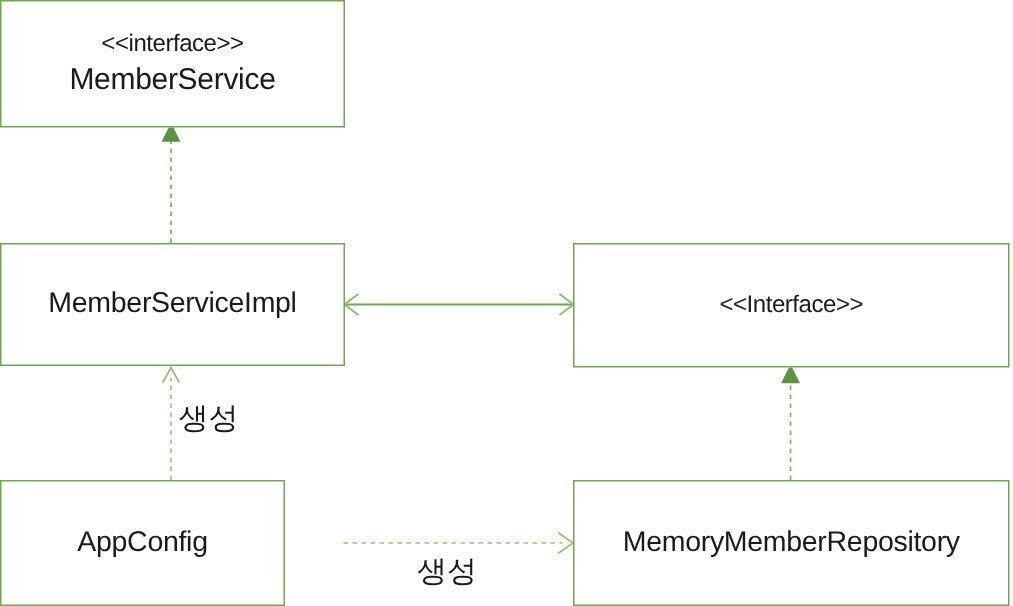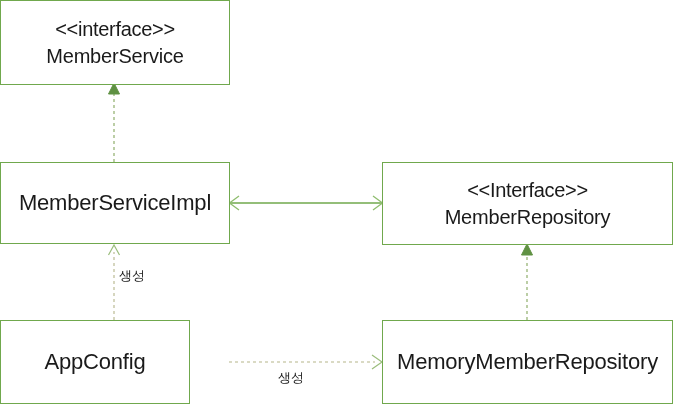--- a/index.html
+++ b/index.html
@@ -23,46 +23,46 @@
     border: 1.5px solid #70a84d;
     background: #ffffff;
     display: flex;
     flex-direction: column;
     align-items: center;
     justify-content: center;
     color: #1a1a1a;
     z-index: 3;
   }
   .uml-stereotype {
-    font-size: 20px;
+    font-size: 16px;
     line-height: 1.32;
     letter-spacing: -0.3px;
     white-space: nowrap;
   }
   .uml-name {
     font-size: 20px;
     line-height: 1.32;
     letter-spacing: -0.2px;
     white-space: nowrap;
   }
   .box-single .uml-name {
-    font-size: 22px;
+    font-size: 19px;
   }
   
   #connector-layer {
     position: absolute;
     left: 0;
     top: 0;
     width: 675px;
     height: 404px;
     z-index: 1;
   }
   .edge-label {
     position: absolute;
-    font-size: 13px;
+    font-size: 20px;
     color: #1a1a1a;
     white-space: nowrap;
     z-index: 4;
     line-height: 1;
   }
 </style>
 </head>
 <body>
 
 <div id="diagram-canvas">
@@ -105,21 +105,20 @@
     <div class="uml-stereotype">&lt;&lt;interface&gt;&gt;</div>
     <div class="uml-name">MemberService</div>
   </div>
 
   <div class="uml-box box-single" style="left:0px; top:162px; width:230px; height:82px;">
     <div class="uml-name">MemberServiceImpl</div>
   </div>
 
   <div class="uml-box" style="left:382px; top:162px; width:291px; height:83px;">
     <div class="uml-stereotype">&lt;&lt;Interface&gt;&gt;</div>
-    <div class="uml-name">MemberRepository</div>
   </div>
 
   <div class="uml-box box-single" style="left:0px; top:320px; width:190px; height:84px;">
     <div class="uml-name">AppConfig</div>
   </div>
 
   <div class="uml-box box-single" style="left:382px; top:320px; width:291px; height:84px;">
     <div class="uml-name">MemoryMemberRepository</div>
   </div>
 

